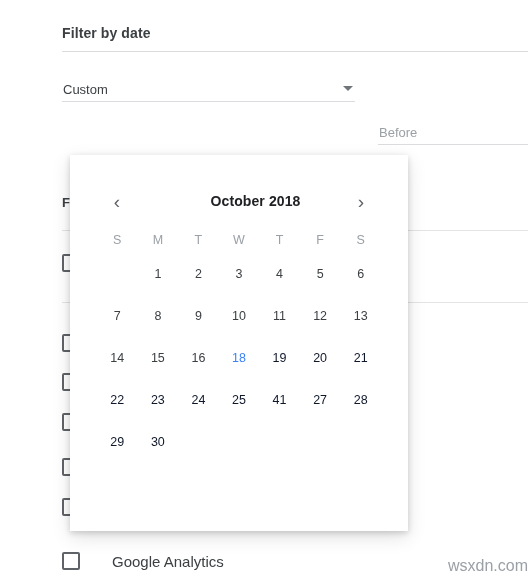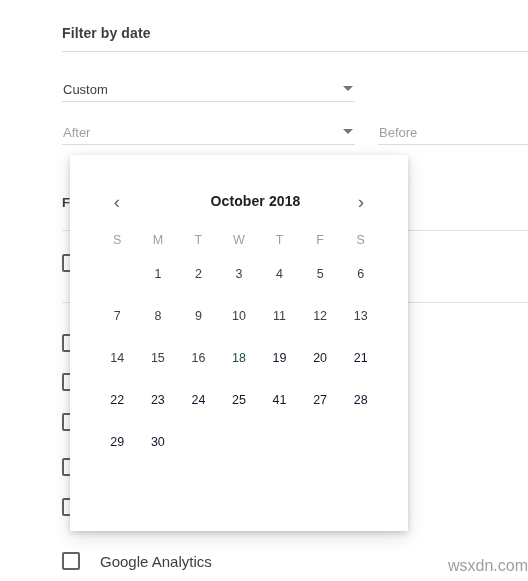--- a/index.html
+++ b/index.html
@@ -111,21 +111,21 @@
     height: 1px;
     background: #e4e4e4;
   }
 
   .cb-row {
     position: absolute;
     left: 62px;
     height: 22px;
     display: flex;
     align-items: center;
-    gap: 20px;
+    gap: 32px;
   }
   .cb-box {
     width: 18px;
     height: 18px;
     border: 2px solid #5f6368;
     border-radius: 2px;
     background: #fff;
     box-sizing: border-box;
     flex: none;
   }
@@ -198,21 +198,21 @@
     line-height: 42px;
     text-align: center;
     font-size: 12.5px;
     color: #3c4043;
     cursor: pointer;
   }
   .cal-day.empty {
     cursor: default;
   }
   .cal-day.today {
-    color: #14532d;
+    color: #3b82f6;
   }
   .cal-day.disabled {
     color: #0f172a;
     cursor: default;
   }
 
   
   .watermark {
     position: absolute;
     right: 0;
@@ -229,24 +229,20 @@
 
   <div class="section-title">Filter by date</div>
 
   <div class="divider"></div>
 
   <div class="field field-custom">
     <span class="field-text">Custom</span>
     <span class="caret"></span>
   </div>
 
-  <div class="field field-after">
-    <span class="field-text placeholder">After</span>
-    <span class="caret"></span>
-  </div>
 
   <div class="field field-before">
     <span class="field-text placeholder">Before</span>
   </div>
 
   <div class="second-heading">F</div>
 
   <div class="divider-2"></div>
   <div class="divider-3"></div>
 

